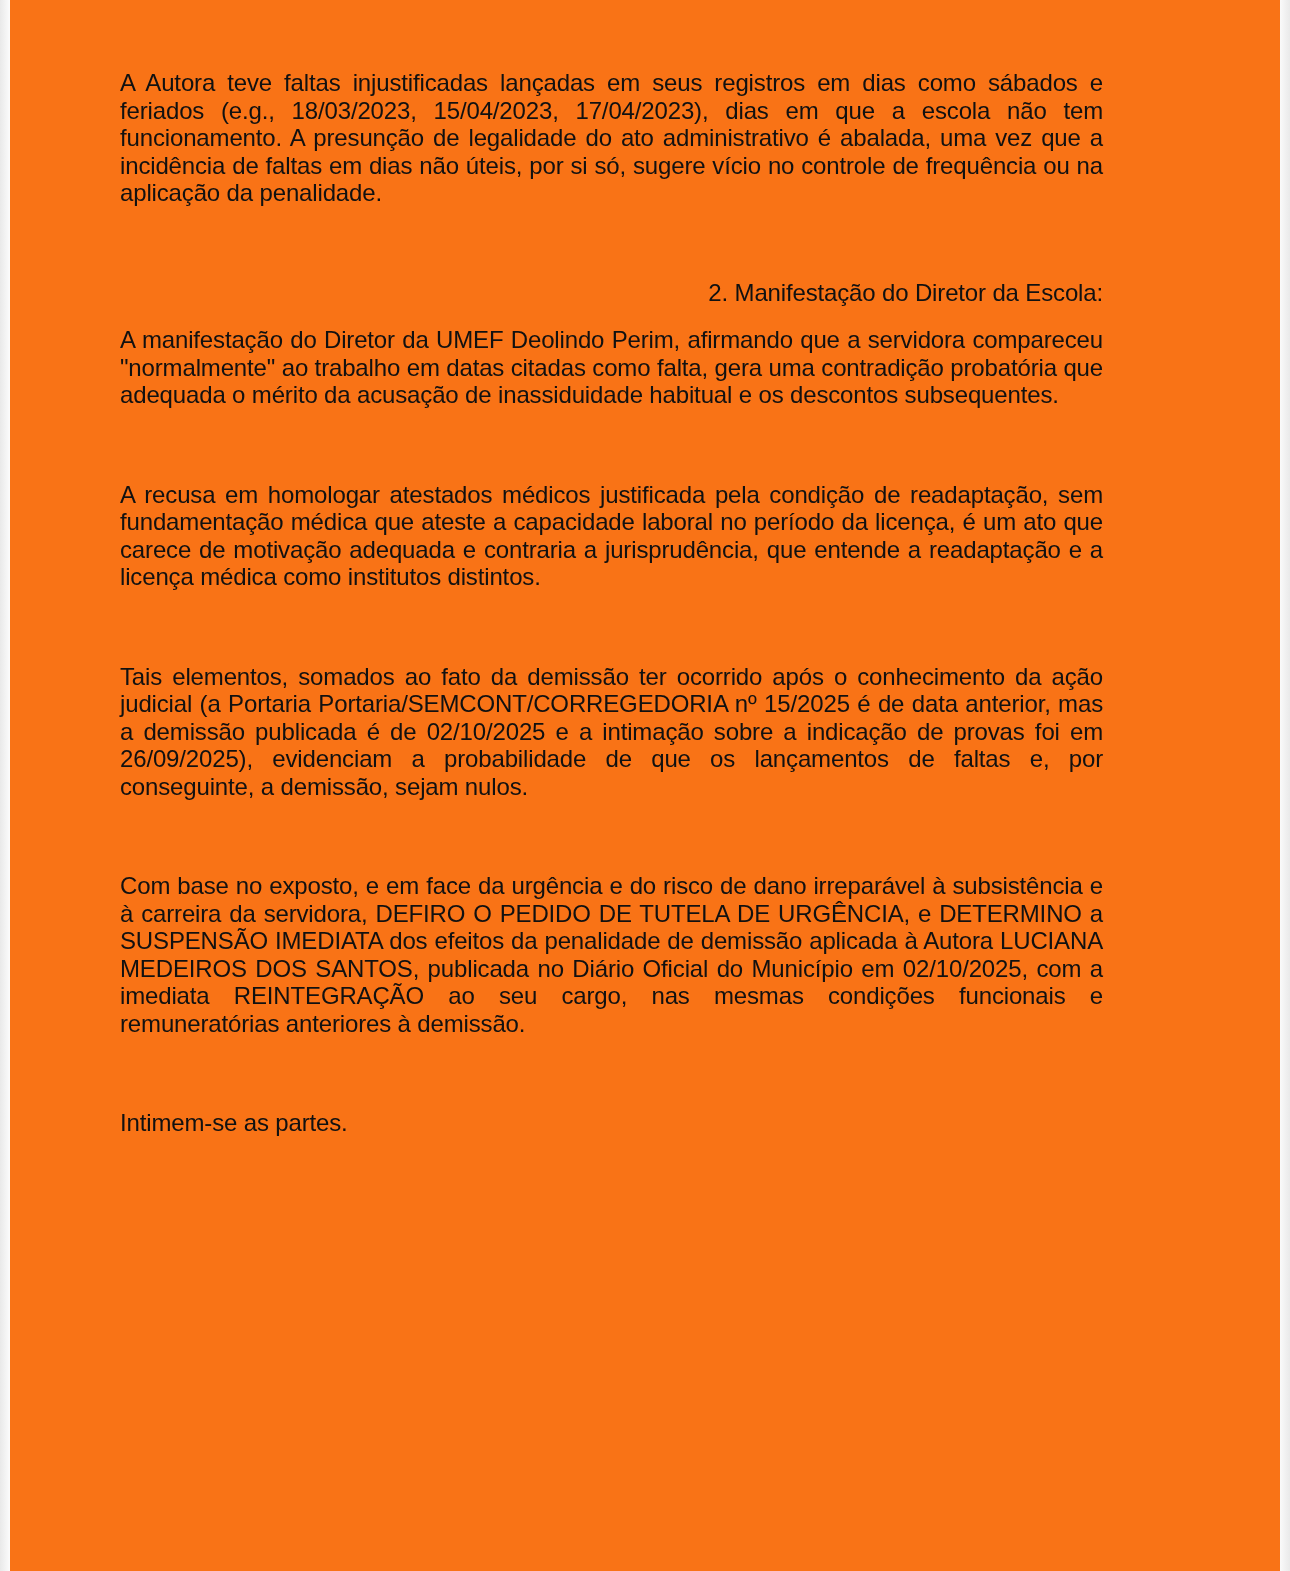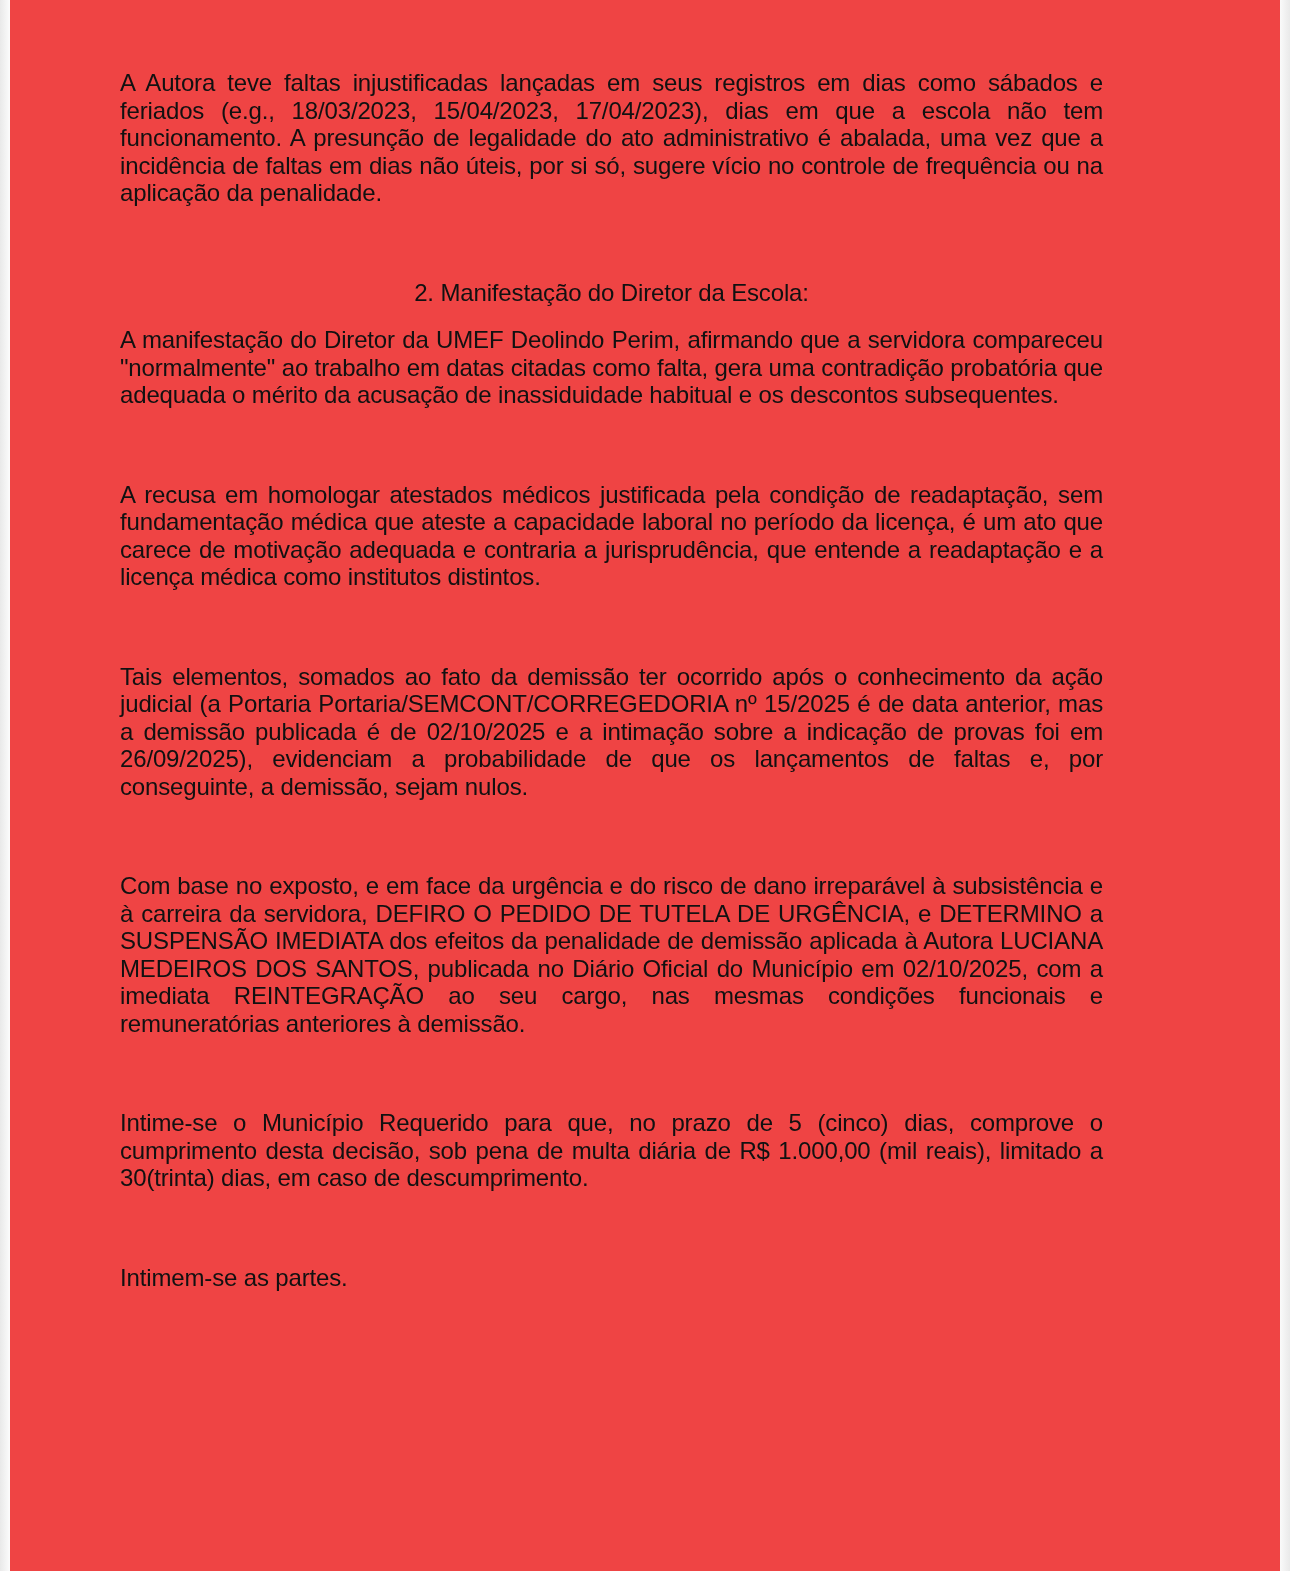--- a/index.html
+++ b/index.html
@@ -24,56 +24,55 @@
     height: 100%;
   }
   .margin-strip.left {
     background: linear-gradient(90deg, #e9e9e9 0%, #f6f6f6 70%, #fcfcfc 100%);
   }
   .margin-strip.right {
     background: linear-gradient(270deg, #e9e9e9 0%, #f3f3f3 60%, #fafafa 100%);
   }
   .page {
     flex: 1 1 auto;
-    background: #ef4444;
+    background: #f97316;
     height: 100%;
     box-sizing: border-box;
   }
   .content {
     box-sizing: border-box;
     padding: 69px 177px 0 110px;
     color: #111111;
     font-size: 24px;
     line-height: 27.5px;
     letter-spacing: -0.15px;
     text-align: justify;
   }
   .para {
     margin: 0 0 72px 0;
   }
   .para.last {
     margin-bottom: 0;
   }
   .heading {
     margin: 0 0 20px 0;
-    text-align: center;
+    text-align: right;
     font-weight: 400;
   }
 </style>
 </head>
 <body>
 
 <div class="viewport">
   <div class="margin-strip left"></div>
   <div class="page">
     <div class="content">
       <p class="para">A Autora teve faltas injustificadas lançadas em seus registros em dias como sábados e feriados (e.g., 18/03/2023, 15/04/2023, 17/04/2023), dias em que a escola não tem funcionamento. A presunção de legalidade do ato administrativo é abalada, uma vez que a incidência de faltas em dias não úteis, por si só, sugere vício no controle de frequência ou na aplicação da penalidade.</p>
       <p class="heading">2. Manifestação do Diretor da Escola:</p>
       <p class="para">A manifestação do Diretor da UMEF Deolindo Perim, afirmando que a servidora compareceu "normalmente" ao trabalho em datas citadas como falta, gera uma contradição probatória que adequada o mérito da acusação de inassiduidade habitual e os descontos subsequentes.</p>
       <p class="para">A recusa em homologar atestados médicos justificada pela condição de readaptação, sem fundamentação médica que ateste a capacidade laboral no período da licença, é um ato que carece de motivação adequada e contraria a jurisprudência, que entende a readaptação e a licença médica como institutos distintos.</p>
       <p class="para">Tais elementos, somados ao fato da demissão ter ocorrido após o conhecimento da ação judicial (a Portaria Portaria/SEMCONT/CORREGEDORIA nº 15/2025 é de data anterior, mas a demissão publicada é de 02/10/2025 e a intimação sobre a indicação de provas foi em 26/09/2025), evidenciam a probabilidade de que os lançamentos de faltas e, por conseguinte, a demissão, sejam nulos.</p>
       <p class="para">Com base no exposto, e em face da urgência e do risco de dano irreparável à subsistência e à carreira da servidora, DEFIRO O PEDIDO DE TUTELA DE URGÊNCIA, e DETERMINO a SUSPENSÃO IMEDIATA dos efeitos da penalidade de demissão aplicada à Autora LUCIANA MEDEIROS DOS SANTOS, publicada no Diário Oficial do Município em 02/10/2025, com a imediata REINTEGRAÇÃO ao seu cargo, nas mesmas condições funcionais e remuneratórias anteriores à demissão.</p>
-      <p class="para">Intime-se o Município Requerido para que, no prazo de 5 (cinco) dias, comprove o cumprimento desta decisão, sob pena de multa diária de R$ 1.000,00 (mil reais), limitado a 30(trinta) dias, em caso de descumprimento.</p>
       <p class="para last">Intimem-se as partes.</p>
     </div>
   </div>
   <div class="margin-strip right"></div>
 </div>
 
 </body></html>

